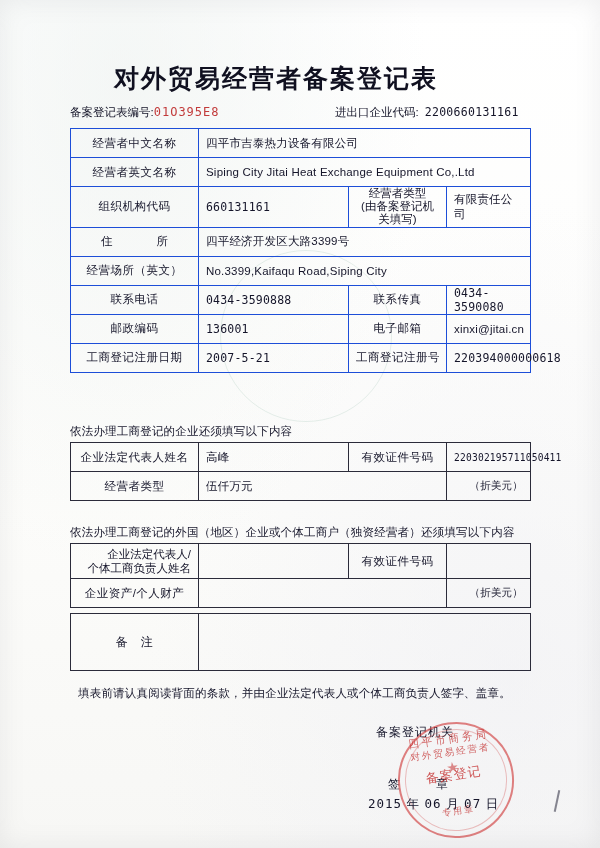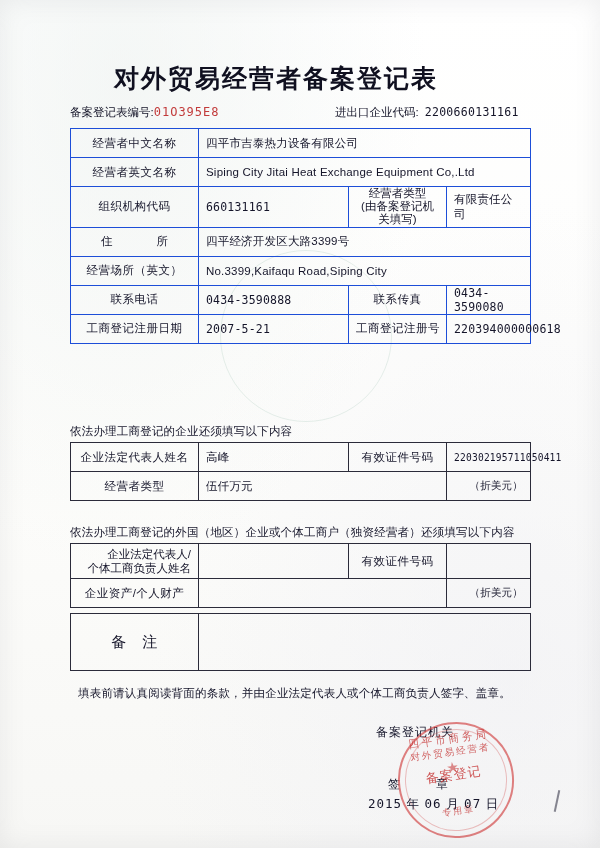--- a/index.html
+++ b/index.html
@@ -163,21 +163,21 @@
     position: absolute;
     left: 70px;
     top: 613px;
     width: 460px;
     border-collapse: collapse;
     table-layout: fixed;
   }
   table.remark td {
     border: 1px solid #2b2b3a;
     height: 56px;
-    font-size: 15px;
+    font-size: 12px;
     padding: 0 20px;
     vertical-align: top;
     color: #15152a;
   }
   table.remark td.lbl {
     vertical-align: middle;
     text-align: center;
   }
   .footnote {
     position: absolute;
@@ -368,20 +368,26 @@
         <td class="lbl">经营场所（英文）</td>
         <td class="val" colspan="3">No.3399,Kaifaqu Road,Siping City</td>
       </tr>
       <tr>
         <td class="lbl">联系电话</td>
         <td class="val mono">0434-3590888</td>
         <td class="lbl">联系传真</td>
         <td class="val mono">0434-3590080</td>
       </tr>
       <tr>
+        <td class="lbl">邮政编码</td>
+        <td class="val mono">136001</td>
+        <td class="lbl">电子邮箱</td>
+        <td class="val">xinxi@jitai.cn</td>
+      </tr>
+      <tr>
         <td class="lbl">工商登记注册日期</td>
         <td class="val mono">2007-5-21</td>
         <td class="lbl">工商登记注册号</td>
         <td class="val mono">220394000000618</td>
       </tr>
     </tbody>
   </table>
 
   <div class="section-note note1">依法办理工商登记的企业还须填写以下内容</div>
 

